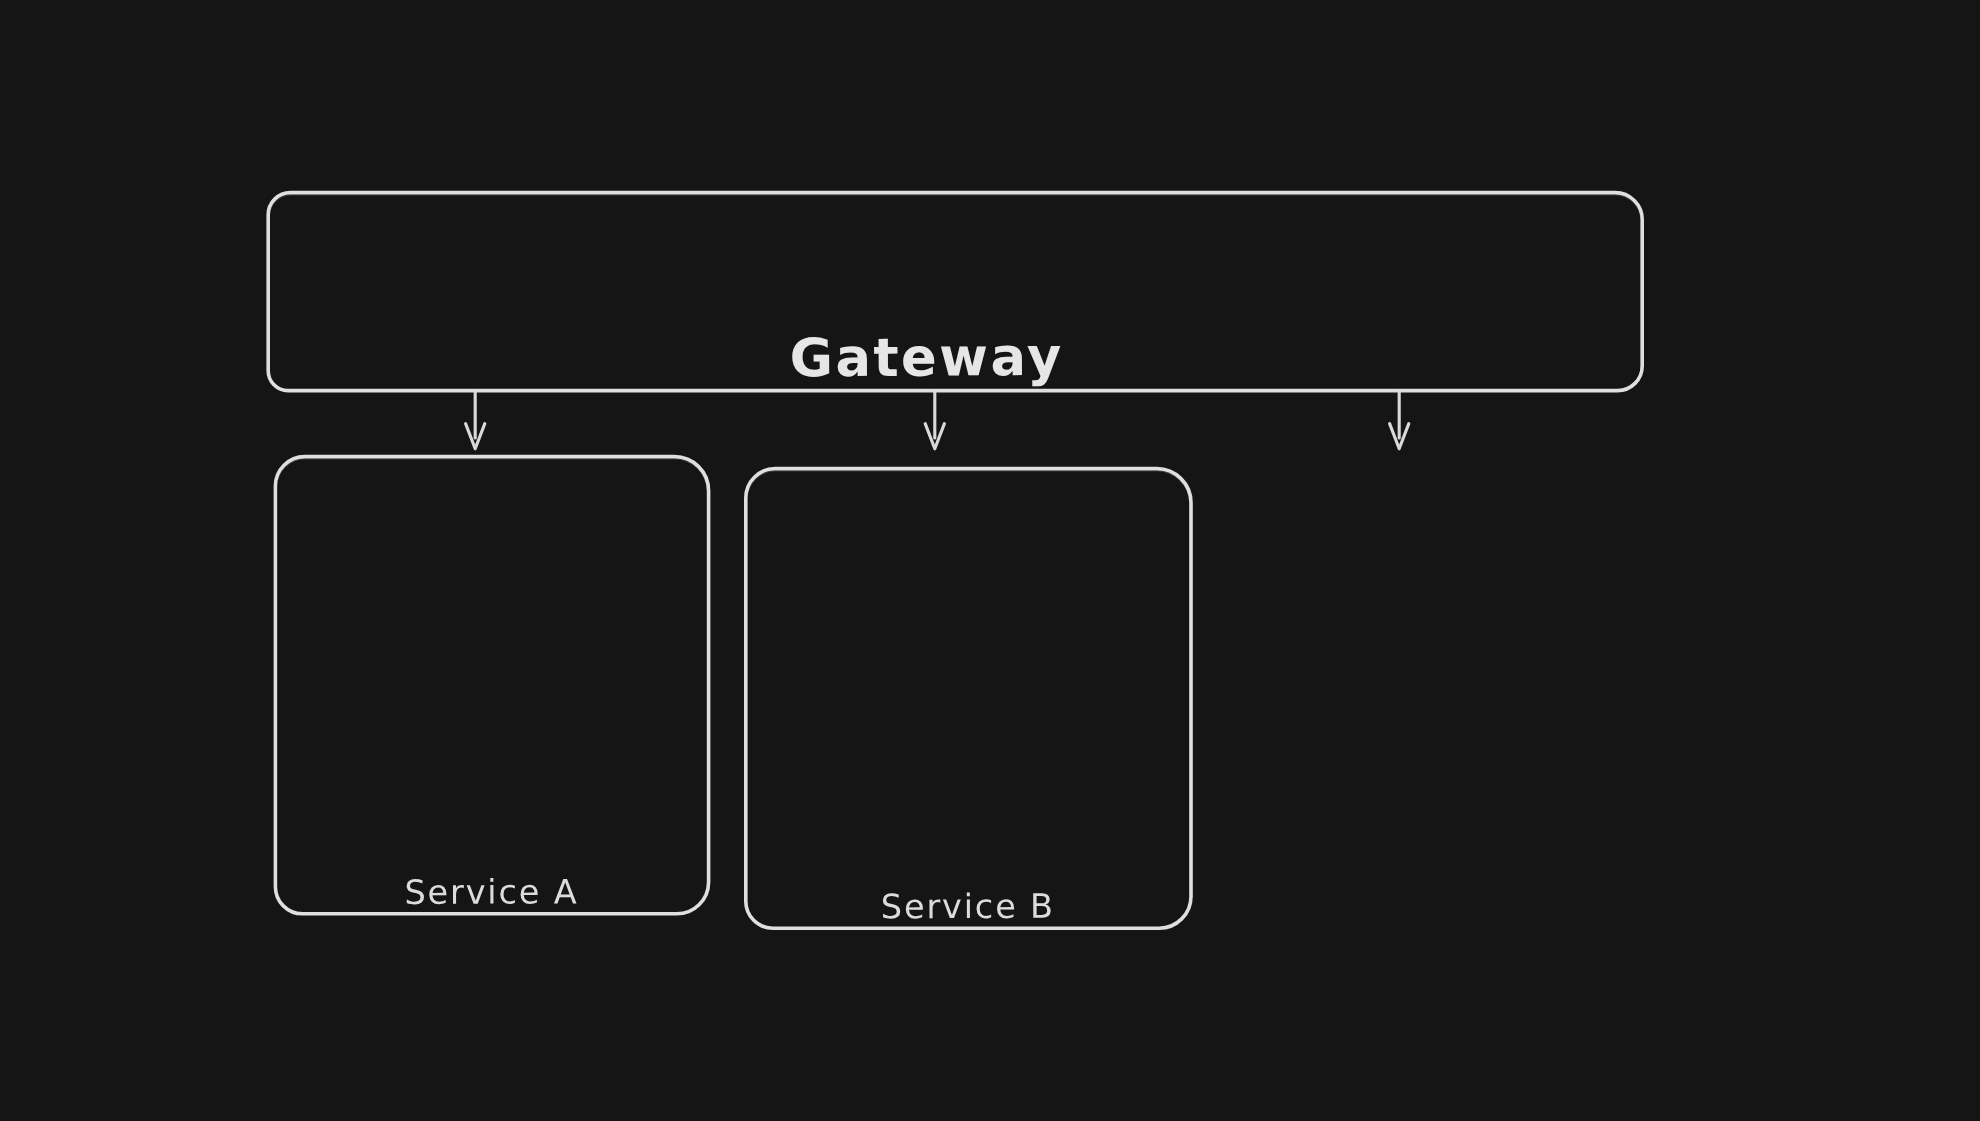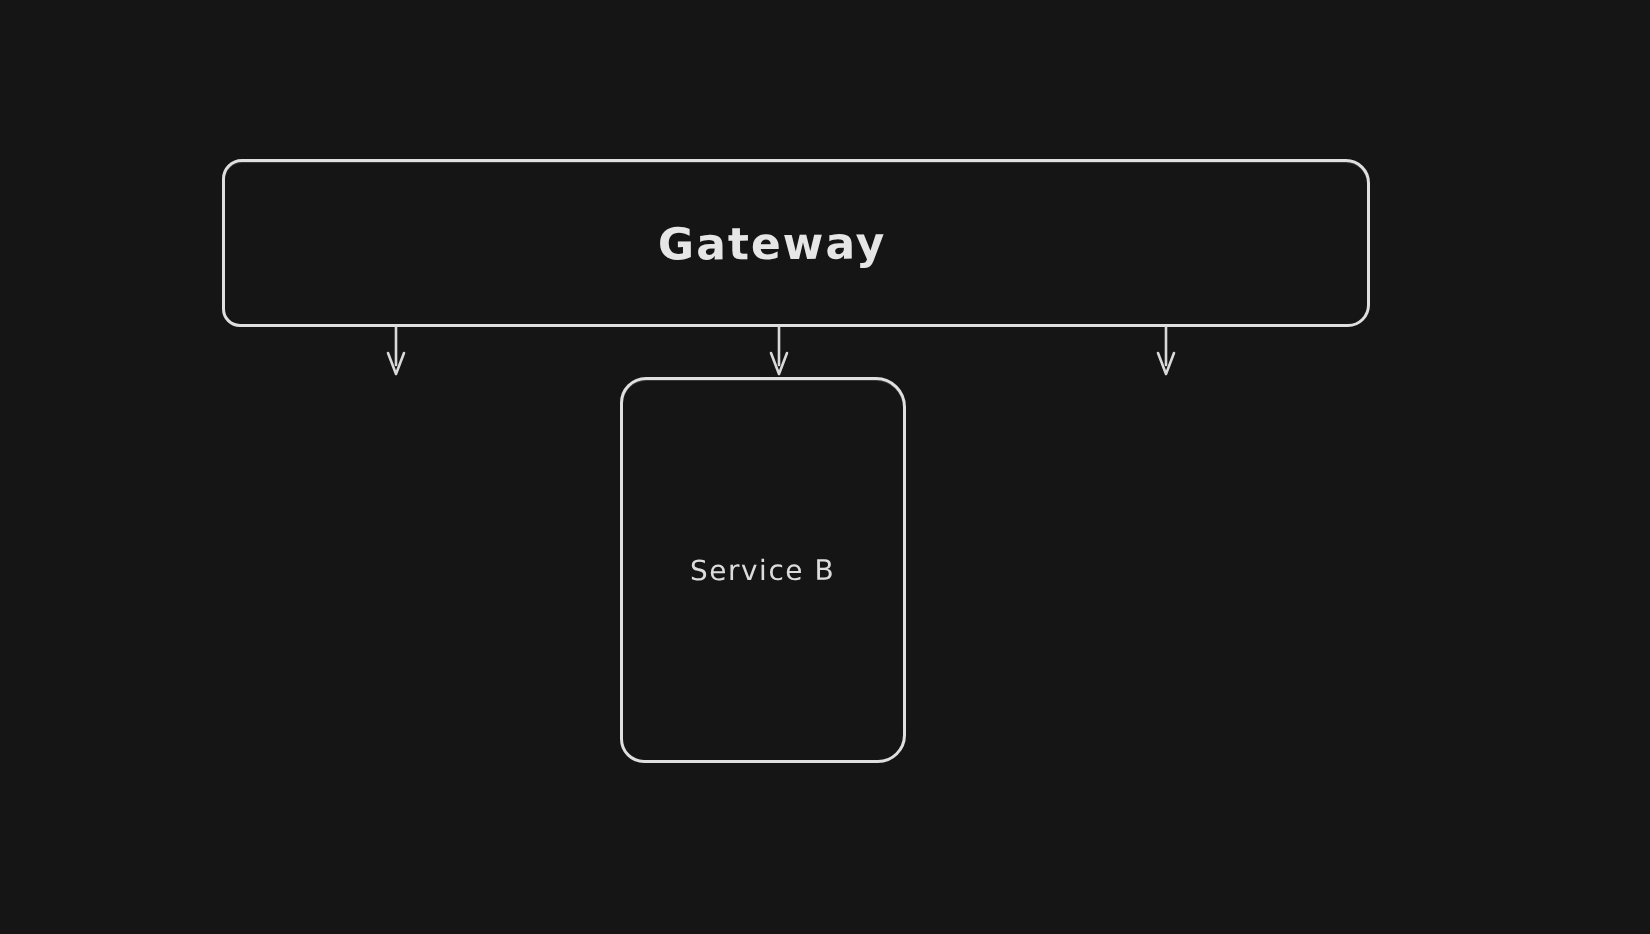--- a/index.html
+++ b/index.html
@@ -13,40 +13,40 @@
     height: 934px;
     background: #151515;
     overflow: hidden;
     font-family: "DejaVu Sans", "Liberation Sans", sans-serif;
   }
   .node {
     position: absolute;
     border: 3px solid #dfdfdf;
     background: transparent;
     display: flex;
-    align-items: center;
+    align-items: flex-end;
     justify-content: center;
     box-sizing: border-box;
     box-shadow: inset 0 1px 0 rgba(223,223,223,0.18);
   }
   .node-gateway {
     left: 222px;
     top: 159px;
     width: 1148px;
     height: 168px;
     border-radius: 20px 24px 22px 18px;
   }
   .node-service {
     top: 377px;
     width: 364px;
     height: 386px;
     border-radius: 26px 30px 28px 24px;
   }
   .node-service-a { left: 228px;  top: 379px; height: 384px; }
-  .node-service-b { left: 620px;  top: 377px; width: 286px; }
+  .node-service-b { left: 620px;  top: 389px; width: 374px; }
   .node-service-c { left: 1012px; top: 375px; height: 388px; }
 
   .gateway-label {
     color: #e6e6e6;
     font-size: 44px;
     font-weight: bold;
     letter-spacing: 2px;
     transform: translateX(-24px) rotate(-0.3deg);
     white-space: nowrap;
     user-select: none;
@@ -102,17 +102,20 @@
       <path d="M8 28 L16 49 L24 28"></path>
     </svg>
   </div>
   <div class="edge-arrow arrow-3">
     <svg viewBox="0 0 32 54">
       <line x1="16" y1="2" x2="16" y2="40"></line>
       <path d="M8 28 L16 49 L24 28"></path>
     </svg>
   </div>
 
+  <div class="node node-service node-service-a">
+    <span class="service-label">Service A</span>
+  </div>
   <div class="node node-service node-service-b">
     <span class="service-label">Service B</span>
   </div>
 
 </div>
 
 </body></html>

